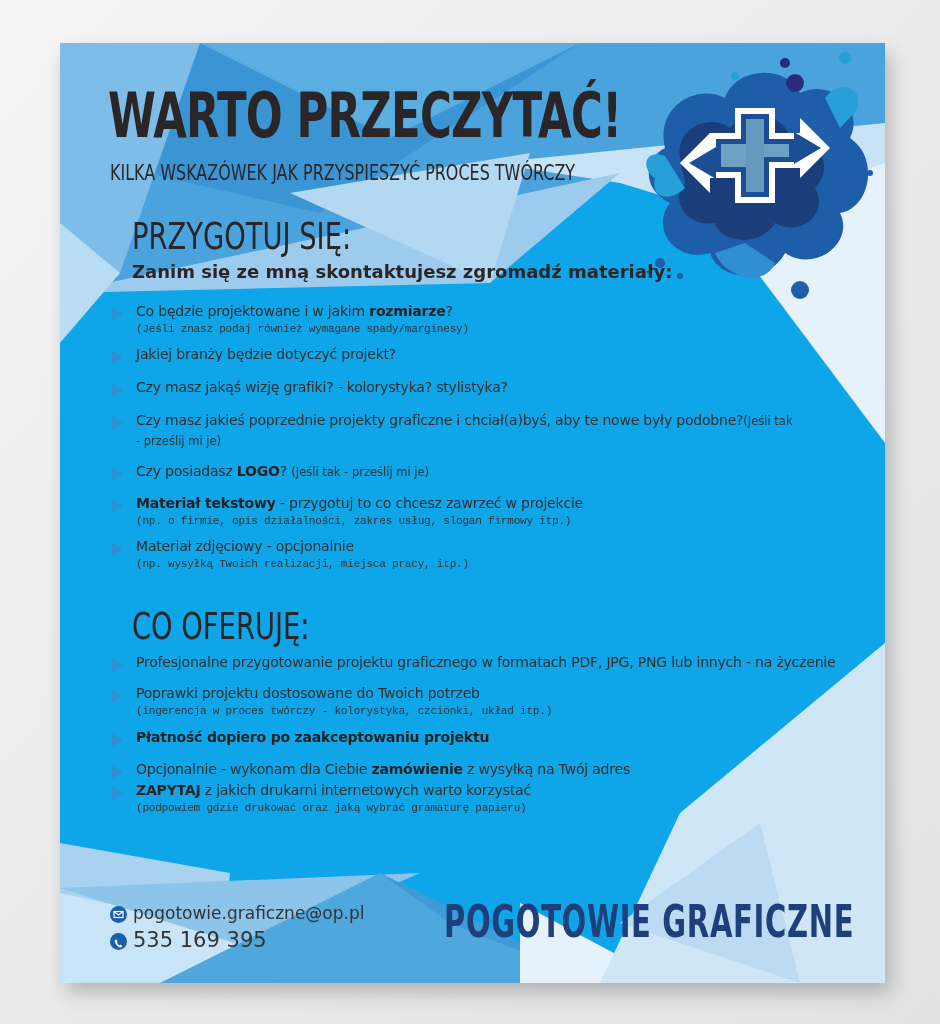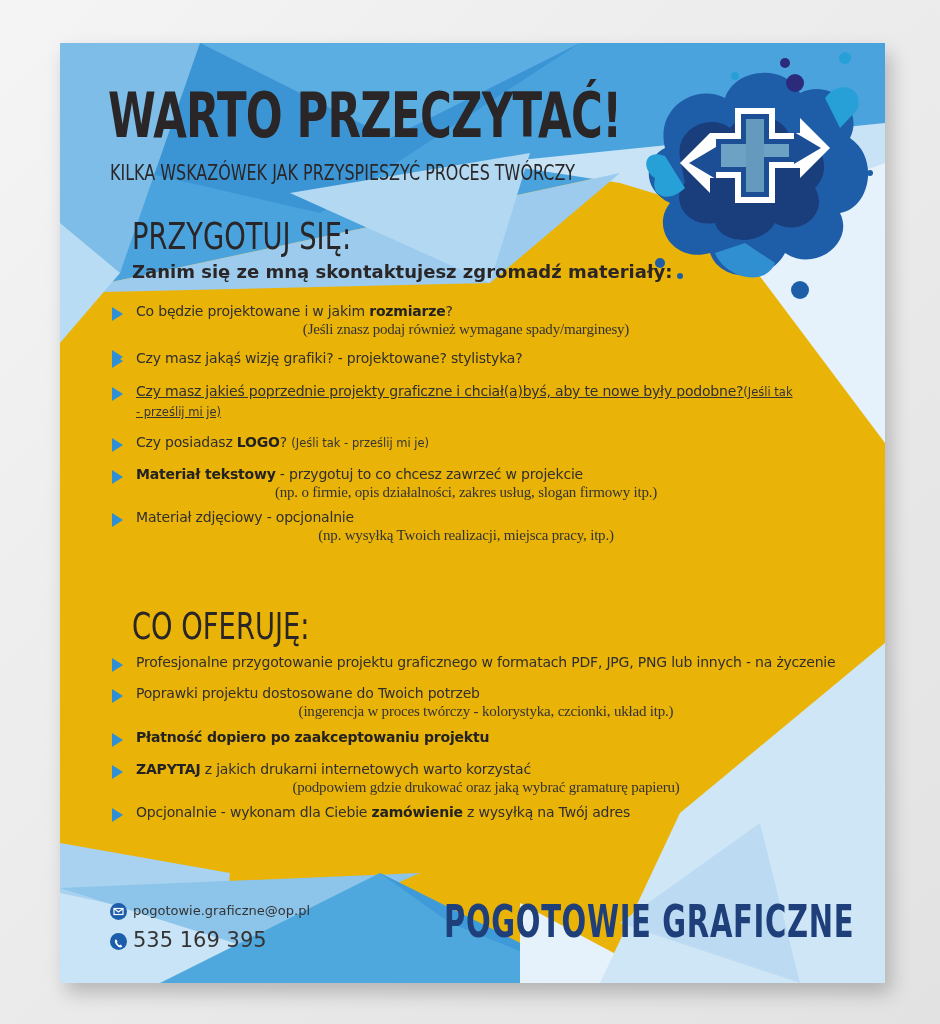--- a/index.html
+++ b/index.html
@@ -4,21 +4,21 @@
 <style>
   html, body { margin: 0; padding: 0; }
   body {
     width: 940px; height: 1024px; overflow: hidden;
     background: linear-gradient(135deg, #f4f4f4 0%, #e9e9e9 60%, #e2e2e2 100%);
     position: relative;
     font-family: "Liberation Sans", sans-serif;
   }
   .flyer {
     position: absolute; left: 60px; top: 43px; width: 825px; height: 940px;
-    background: #eab308; overflow: hidden;
+    background: #0ea5e9; overflow: hidden;
     box-shadow: 6px 10px 18px rgba(0,0,0,0.22);
   }
   .bg { position: absolute; left: 0; top: 0; width: 825px; height: 940px; }
   .abs { position: absolute; }
   .title {
     left: 48px; top: 42px; font-family: "DejaVu Sans", sans-serif; font-weight: bold;
     font-size: 62px; line-height: 62px; color: #2a2627; letter-spacing: -1px;
     transform: scaleX(0.7); transform-origin: left top; white-space: nowrap;
   }
   .subtitle {
@@ -40,22 +40,22 @@
     position: absolute; left: 2px; top: 6px; width: 0; height: 0;
     border-top: 7px solid transparent; border-bottom: 7px solid transparent;
     border-left: 11px solid #2e8fd6;
   }
   .main-line {
     font-family: "DejaVu Sans", sans-serif; font-size: 14px; line-height: 21px;
     color: #2f2f2f; display: inline; letter-spacing: -0.2px;
   }
   .main-line b { font-weight: bold; color: #222; }
   .note {
-    font-family: Liberation Serif, serif; font-size: 15px; line-height: 14px; color: #333;
-    display: block; letter-spacing: -0.2px; text-align: center;
+    font-family: Liberation Mono, monospace; font-size: 11px; line-height: 14px; color: #333;
+    display: block; letter-spacing: -0.2px;
   }
   .inline-note { font-family: "DejaVu Sans", sans-serif; font-size: 11.5px; color:#333; }
   .contact { left: 50px; font-family: "DejaVu Sans", sans-serif; color: #333; white-space: nowrap; }
   .c-ico {
     display: inline-block; width: 17px; height: 17px; border-radius: 50%;
     background: #1c5ea9; vertical-align: middle; position: relative; margin-right: 6px;
   }
   .brand {
     left: 384px; top: 855px; font-family: "DejaVu Sans", sans-serif; font-weight: bold;
     font-size: 44px; line-height: 48px; white-space: nowrap; letter-spacing: 1px;
@@ -121,26 +121,27 @@
   <div class="abs intro">Zanim się ze mną skontaktujesz zgromadź materiały:</div>
 
   <ul class="list" style="top:258px;">
     <li style="margin-bottom:8px;">
       <span class="bullet"></span>
       <span class="main-line"><span>Co będzie projektowane i w jakim </span><b>rozmiarze</b><span>?</span></span>
       <span class="note">(Jeśli znasz podaj również wymagane spady/marginesy)</span>
     </li>
     <li style="margin-bottom:12px;">
       <span class="bullet"></span>
+      <span class="main-line">Jakiej branży będzie dotyczyć projekt?</span>
     </li>
     <li style="margin-bottom:12px;">
       <span class="bullet"></span>
-      <span class="main-line">Czy masz jakąś wizję grafiki? - projektowane? stylistyka?</span>
-    </li>
-    <li style="margin-bottom:12px; width:660px;text-decoration:underline;">
+      <span class="main-line">Czy masz jakąś wizję grafiki? - kolorystyka? stylistyka?</span>
+    </li>
+    <li style="margin-bottom:12px; width:660px;">
       <span class="bullet"></span>
       <span class="main-line">Czy masz jakieś poprzednie projekty graficzne i chciał(a)byś, aby te nowe były podobne?</span><span class="inline-note">(Jeśli tak - prześlij mi je)</span>
     </li>
     <li style="margin-bottom:11px;">
       <span class="bullet"></span>
       <span class="main-line"><span>Czy posiadasz </span><b>LOGO</b><span>? </span></span><span class="inline-note">(Jeśli tak - prześlij mi je)</span>
     </li>
     <li style="margin-bottom:8px;">
       <span class="bullet"></span>
       <span class="main-line"><b>Materiał tekstowy</b><span> - przygotuj to co chcesz zawrzeć w projekcie</span></span>
@@ -162,32 +163,32 @@
     </li>
     <li style="margin-bottom:9px;">
       <span class="bullet"></span>
       <span class="main-line">Poprawki projektu dostosowane do Twoich potrzeb</span>
       <span class="note">(ingerencja w proces twórczy - kolorystyka, czcionki, układ itp.)</span>
     </li>
     <li style="margin-bottom:11px;">
       <span class="bullet"></span>
       <span class="main-line"><b>Płatność dopiero po zaakceptowaniu projektu</b></span>
     </li>
+    <li style="width:640px;">
+      <span class="bullet"></span>
+      <span class="main-line"><span>Opcjonalnie - wykonam dla Ciebie </span><b>zamówienie</b><span> z wysyłką na Twój adres</span></span>
+    </li>
     <li style="margin-bottom:8px;">
       <span class="bullet"></span>
       <span class="main-line"><b>ZAPYTAJ</b><span> z jakich drukarni internetowych warto korzystać</span></span>
       <span class="note">(podpowiem gdzie drukować oraz jaką wybrać gramaturę papieru)</span>
     </li>
-    <li style="width:640px;">
-      <span class="bullet"></span>
-      <span class="main-line"><span>Opcjonalnie - wykonam dla Ciebie </span><b>zamówienie</b><span> z wysyłką na Twój adres</span></span>
-    </li>
   </ul>
 
-  <div class="abs contact" style="top:860px; font-size:13px;">
+  <div class="abs contact" style="top:860px; font-size:17px;">
     <span class="c-ico">
       <svg width="17" height="17" viewBox="0 0 17 17">
           <rect x="4" y="5.5" width="9" height="6" fill="none" stroke="#fff" stroke-width="1.2"></rect>
           <path d="M4,5.5 L8.5,9 L13,5.5" fill="none" stroke="#fff" stroke-width="1.2"></path>
         </svg>
     </span><span>pogotowie.graficzne@op.pl</span>
   </div>
   <div class="abs contact" style="top:885px; font-size:21px;">
     <span class="c-ico">
       <svg width="17" height="17" viewBox="0 0 17 17">

